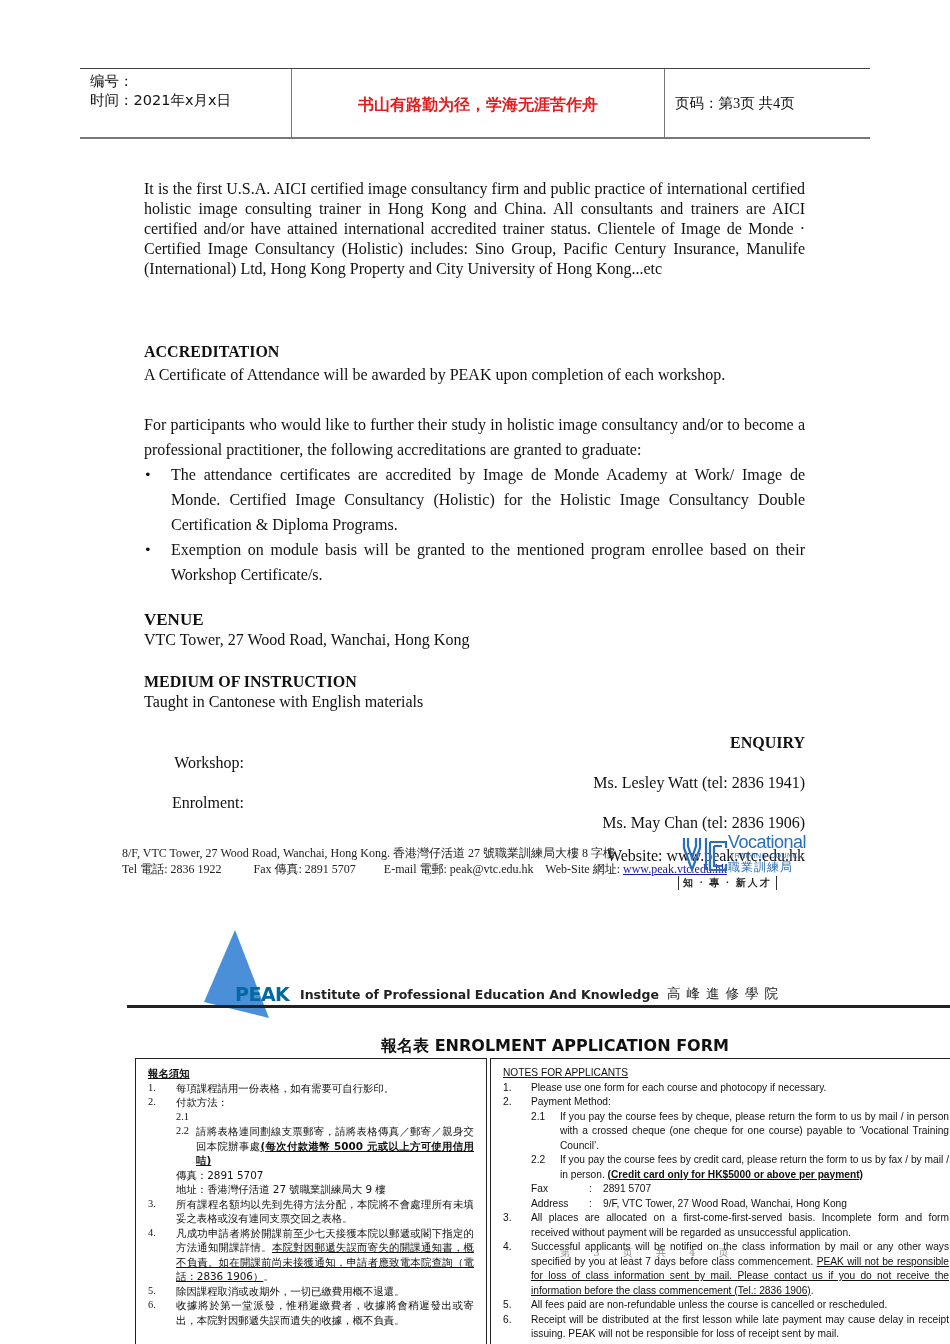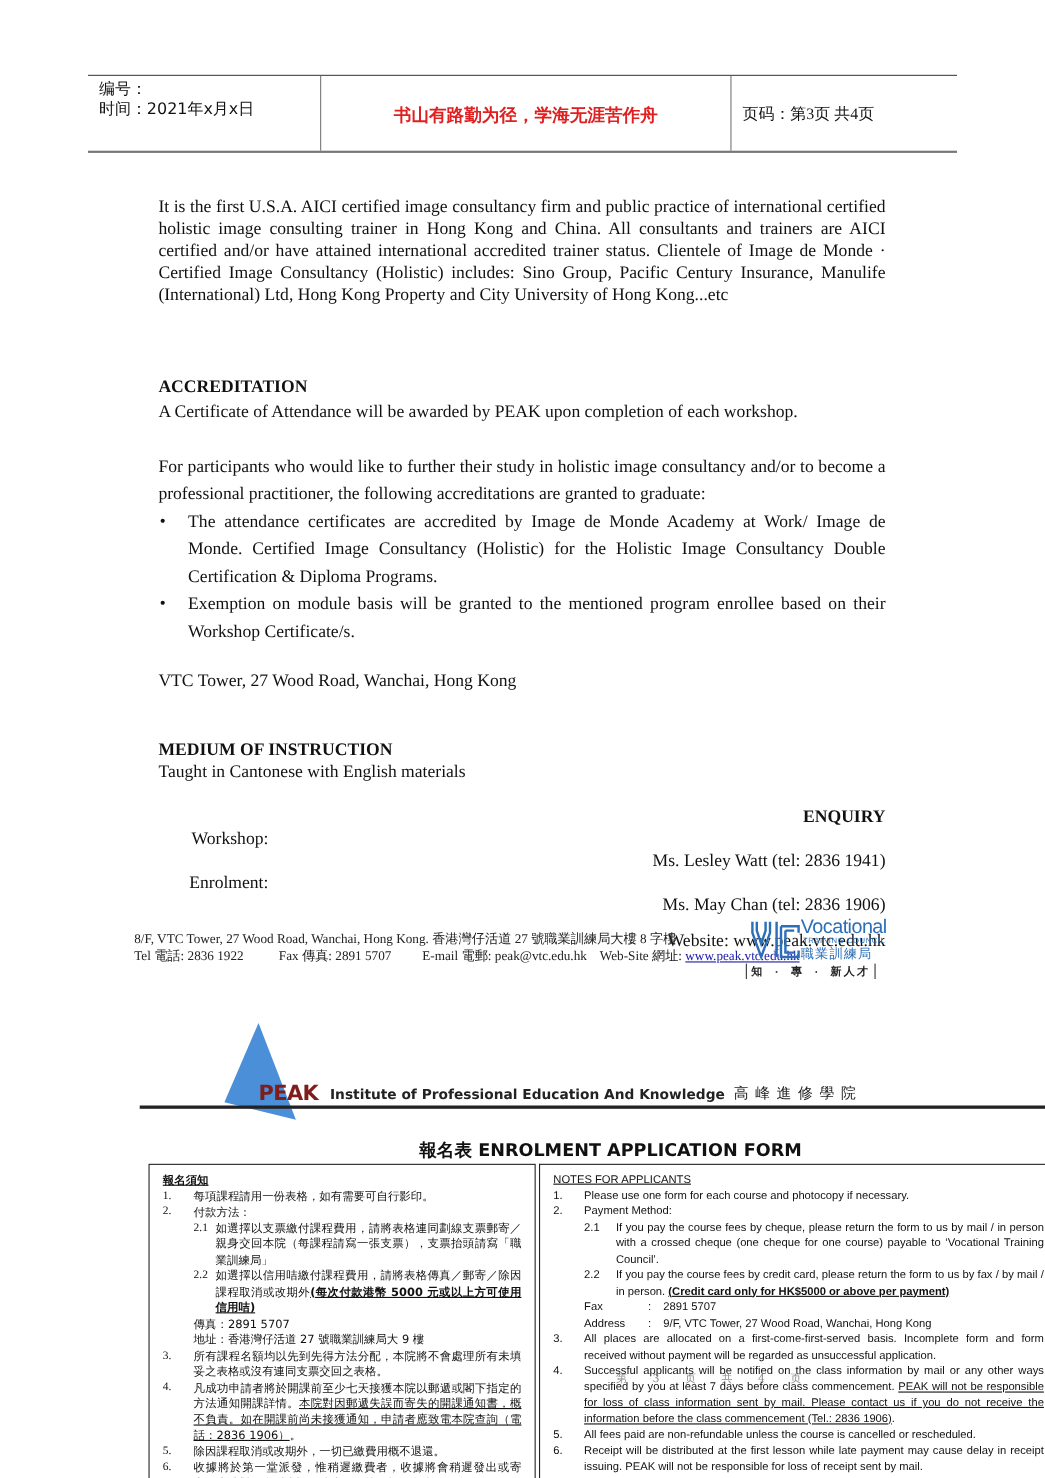--- a/index.html
+++ b/index.html
@@ -32,29 +32,29 @@
   .foot { position: absolute; left: 122px; top: 845px; font-family: "Liberation Serif", serif;
           font-size: 12px; line-height: 16px; color: #222; }
   .foot a { color: #1a1aa8; text-decoration: underline; }
   .vtc-logo { position: absolute; left: 680px; top: 832px; width: 130px; height: 60px; }
   .vtc-logo .word { position: absolute; left: 48px; top: 0; font-family: "Liberation Sans", sans-serif;
                     font-size: 18px; color: #2b6fb8; letter-spacing: -0.5px; }
   .vtc-logo .tc { position: absolute; left: 50px; top: 20px; font-family: "Liberation Sans", sans-serif;
                   font-size: 7px; color: #2b6fb8; letter-spacing: 0.5px; }
   .vtc-logo .zh { position: absolute; left: 48px; top: 27px; font-family: "DejaVu Sans", sans-serif;
                   font-size: 12px; color: #2b6fb8; letter-spacing: 1px; }
-  .vtc-logo .slogan { position: absolute; left: -2px; top: 44px; font-family: Liberation Mono, monospace;
+  .vtc-logo .slogan { position: absolute; left: -2px; top: 44px; font-family: Liberation Serif, serif;
                       font-size: 10px; font-weight: bold; color: #222; letter-spacing: 2px;
                       border-left: 1px solid #333; border-right: 1px solid #333; padding: 0 4px; }
 
   
   .peak-rule { position: absolute; left: 127px; top: 1005px; width: 823px; height: 3px; background: #222; }
   .peak-tri { position: absolute; left: 200px; top: 930px; }
   .peak-name { position: absolute; left: 235px; top: 983px; font-family: "DejaVu Sans", sans-serif;
-               font-size: 19px; font-weight: bold; color: #7f1d1d; letter-spacing: -0.5px; }
+               font-size: 19px; font-weight: bold; color: #0369a1; letter-spacing: -0.5px; }
   .peak-full { position: absolute; left: 300px; top: 987px; font-family: "DejaVu Sans", sans-serif;
                font-size: 12.5px; font-weight: bold; color: #222; }
   .peak-zh { position: absolute; left: 667px; top: 985px; font-family: "DejaVu Sans", sans-serif;
              font-size: 13.5px; font-weight: normal; color: #222; letter-spacing: 6px; }
   .form-title { position: absolute; left: 0; width: 1110px; top: 1036px; text-align: center;
                 font-family: "DejaVu Sans", sans-serif; font-size: 16px; font-weight: bold; color: #111; }
 
   
   .notes { position: absolute; top: 1058px; height: 300px; border: 1.5px solid #222;
            font-size: 10.2px; line-height: 14.5px; color: #111; }
@@ -104,20 +104,21 @@
     <span class="dot">•</span>
     <span class="t">The attendance certificates are accredited by Image de Monde Academy at Work/ Image de Monde. Certified Image Consultancy (Holistic) for the Holistic Image Consultancy Double Certification &amp; Diploma Programs.</span>
   </div>
   <div class="bul">
     <span class="dot">•</span>
     <span class="t">Exemption on module basis will be granted to the mentioned program enrollee based on their Workshop Certificate/s.</span>
   </div>
 </div>
 
 <div class="doc" style="top:610px; line-height:20px;">
+  <div class="h" style="font-size:17px;">VENUE</div>
   <div>VTC Tower, 27 Wood Road, Wanchai, Hong Kong</div>
 </div>
 
 <div class="doc" style="top:672px; line-height:20px;">
   <div class="h">MEDIUM OF INSTRUCTION</div>
   <div>Taught in Cantonese with English materials</div>
 </div>
 
 <div class="doc" style="top:733px;text-align:right;">
   <div class="h" style="line-height:20px;">ENQUIRY</div>
@@ -179,25 +180,24 @@
     <div class="ni">
         <span class="n">1.</span>
         <span class="t">每項課程請用一份表格，如有需要可自行影印。</span>
       </div>
     <div class="ni">
         <span class="n">2.</span>
         <span class="t">付款方法：</span>
       </div>
     <div class="sub">
         <span class="n">2.1</span>
-        <span class="t">如選擇以支票繳付課程費用，請將表格連同劃線支票郵寄／親身交回本院（每課程請寫一張支票），支票抬頭請寫「職業訓練局」</span>
       </div>
     <div class="sub">
         <span class="n">2.2</span>
-        <span class="t"><span>如選擇以信用咭繳付課程費用，請將表格傳真／郵寄／除因課程取消或改期外</span><span class="ub">(每次付款港幣 5000 元或以上方可使用信用咭)</span></span>
+        <span class="t"><span>請將表格連同劃線支票郵寄，請將表格傳真／郵寄／親身交回本院辦事處</span><span class="ub">(每次付款港幣 5000 元或以上方可使用信用咭)</span></span>
       </div>
     <div class="plain">傳真：2891 5707</div>
     <div class="plain">地址：香港灣仔活道 27 號職業訓練局大 9 樓</div>
     <div class="ni">
         <span class="n">3.</span>
         <span class="t">所有課程名額均以先到先得方法分配，本院將不會處理所有未填妥之表格或沒有連同支票交回之表格。</span>
       </div>
     <div class="ni">
         <span class="n">4.</span>
         <span class="t"><span>凡成功申請者將於開課前至少七天接獲本院以郵遞或閣下指定的方法通知開課詳情。</span><span class="u">本院對因郵遞失誤而寄失的開課通知書，概不負責。如在開課前尚未接獲通知，申請者應致電本院查詢（電話：2836 1906）</span><span>。</span></span>

